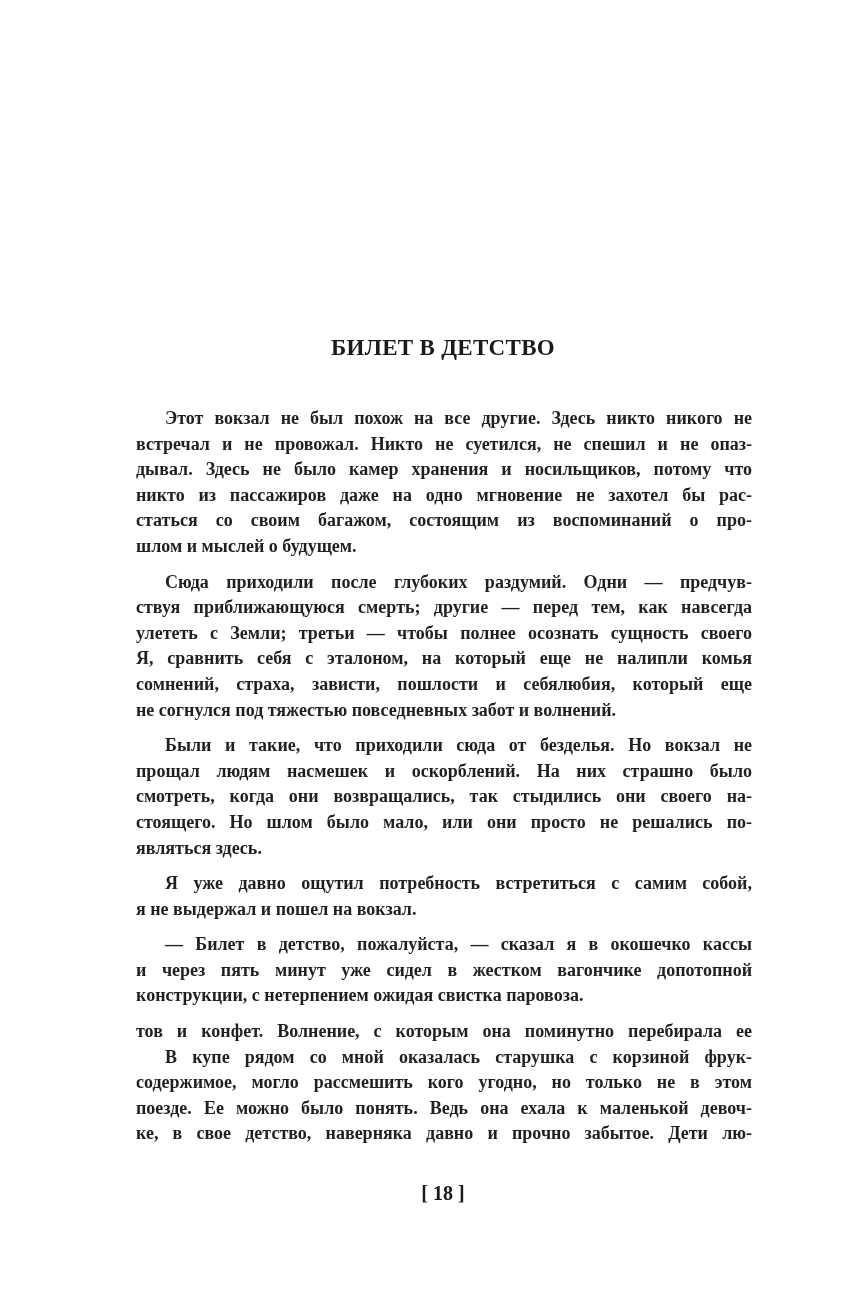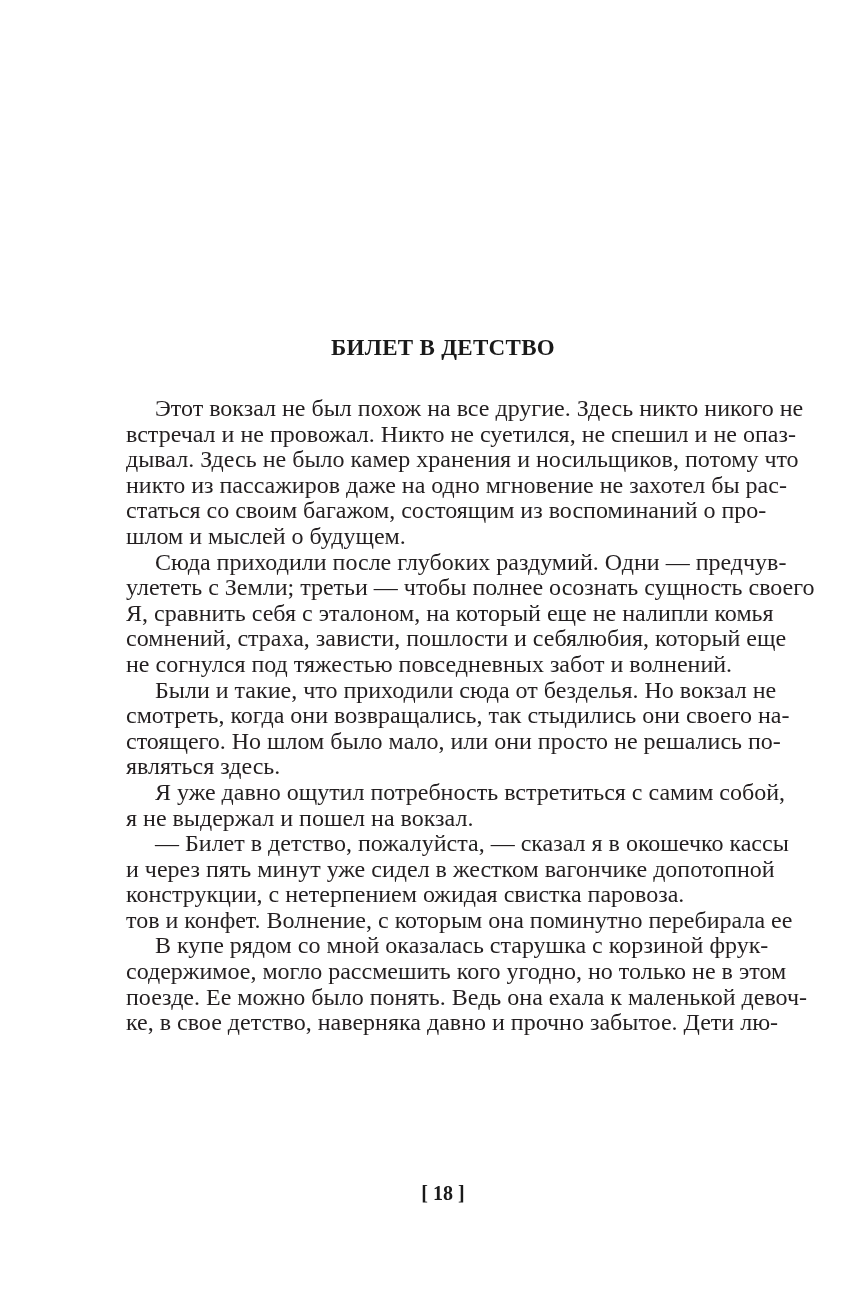--- a/index.html
+++ b/index.html
@@ -32,25 +32,26 @@
     letter-spacing: 0.3px;
     color: #1a1a1a;
   }
   .body-text {
     position: absolute;
     top: 396px;
     left: 126px;
     width: 636px;
   }
   .para {
-    margin: 0;
-    font-size: 24px;
+    margin: 10px;
+    font-size: 18px;
     line-height: 25.6px;
     text-align: justify;
     text-align-last: left;
+    font-weight: bold;
   }
   .line {
     display: block;
     white-space: nowrap;
     text-align-last: justify;
     text-align: justify;
     height: 25.6px;
   }
   .line.indent {
     padding-left: 29px;
@@ -81,28 +82,30 @@
       <span class="line indent">Этот вокзал не был похож на все другие. Здесь никто никого не</span>
       <span class="line">встречал и не провожал. Никто не суетился, не спешил и не опаз-</span>
       <span class="line">дывал. Здесь не было камер хранения и носильщиков, потому что</span>
       <span class="line">никто из пассажиров даже на одно мгновение не захотел бы рас-</span>
       <span class="line">статься со своим багажом, состоящим из воспоминаний о про-</span>
       <span class="line last">шлом и мыслей о будущем.</span>
     </p>
 
     <p class="para">
       <span class="line indent">Сюда приходили после глубоких раздумий. Одни — предчув-</span>
+      <span class="line">ствуя приближающуюся смерть; другие — перед тем, как навсегда</span>
       <span class="line">улететь с Земли; третьи — чтобы полнее осознать сущность своего</span>
       <span class="line">Я, сравнить себя с эталоном, на который еще не налипли комья</span>
       <span class="line">сомнений, страха, зависти, пошлости и себялюбия, который еще</span>
       <span class="line last">не согнулся под тяжестью повседневных забот и волнений.</span>
     </p>
 
     <p class="para">
       <span class="line indent">Были и такие, что приходили сюда от безделья. Но вокзал не</span>
+      <span class="line">прощал людям насмешек и оскорблений. На них страшно было</span>
       <span class="line">смотреть, когда они возвращались, так стыдились они своего на-</span>
       <span class="line">стоящего. Но шлом было мало, или они просто не решались по-</span>
       <span class="line last">являться здесь.</span>
     </p>
 
     <p class="para">
       <span class="line indent">Я уже давно ощутил потребность встретиться с самим собой,</span>
       <span class="line last">я не выдержал и пошел на вокзал.</span>
     </p>
 

